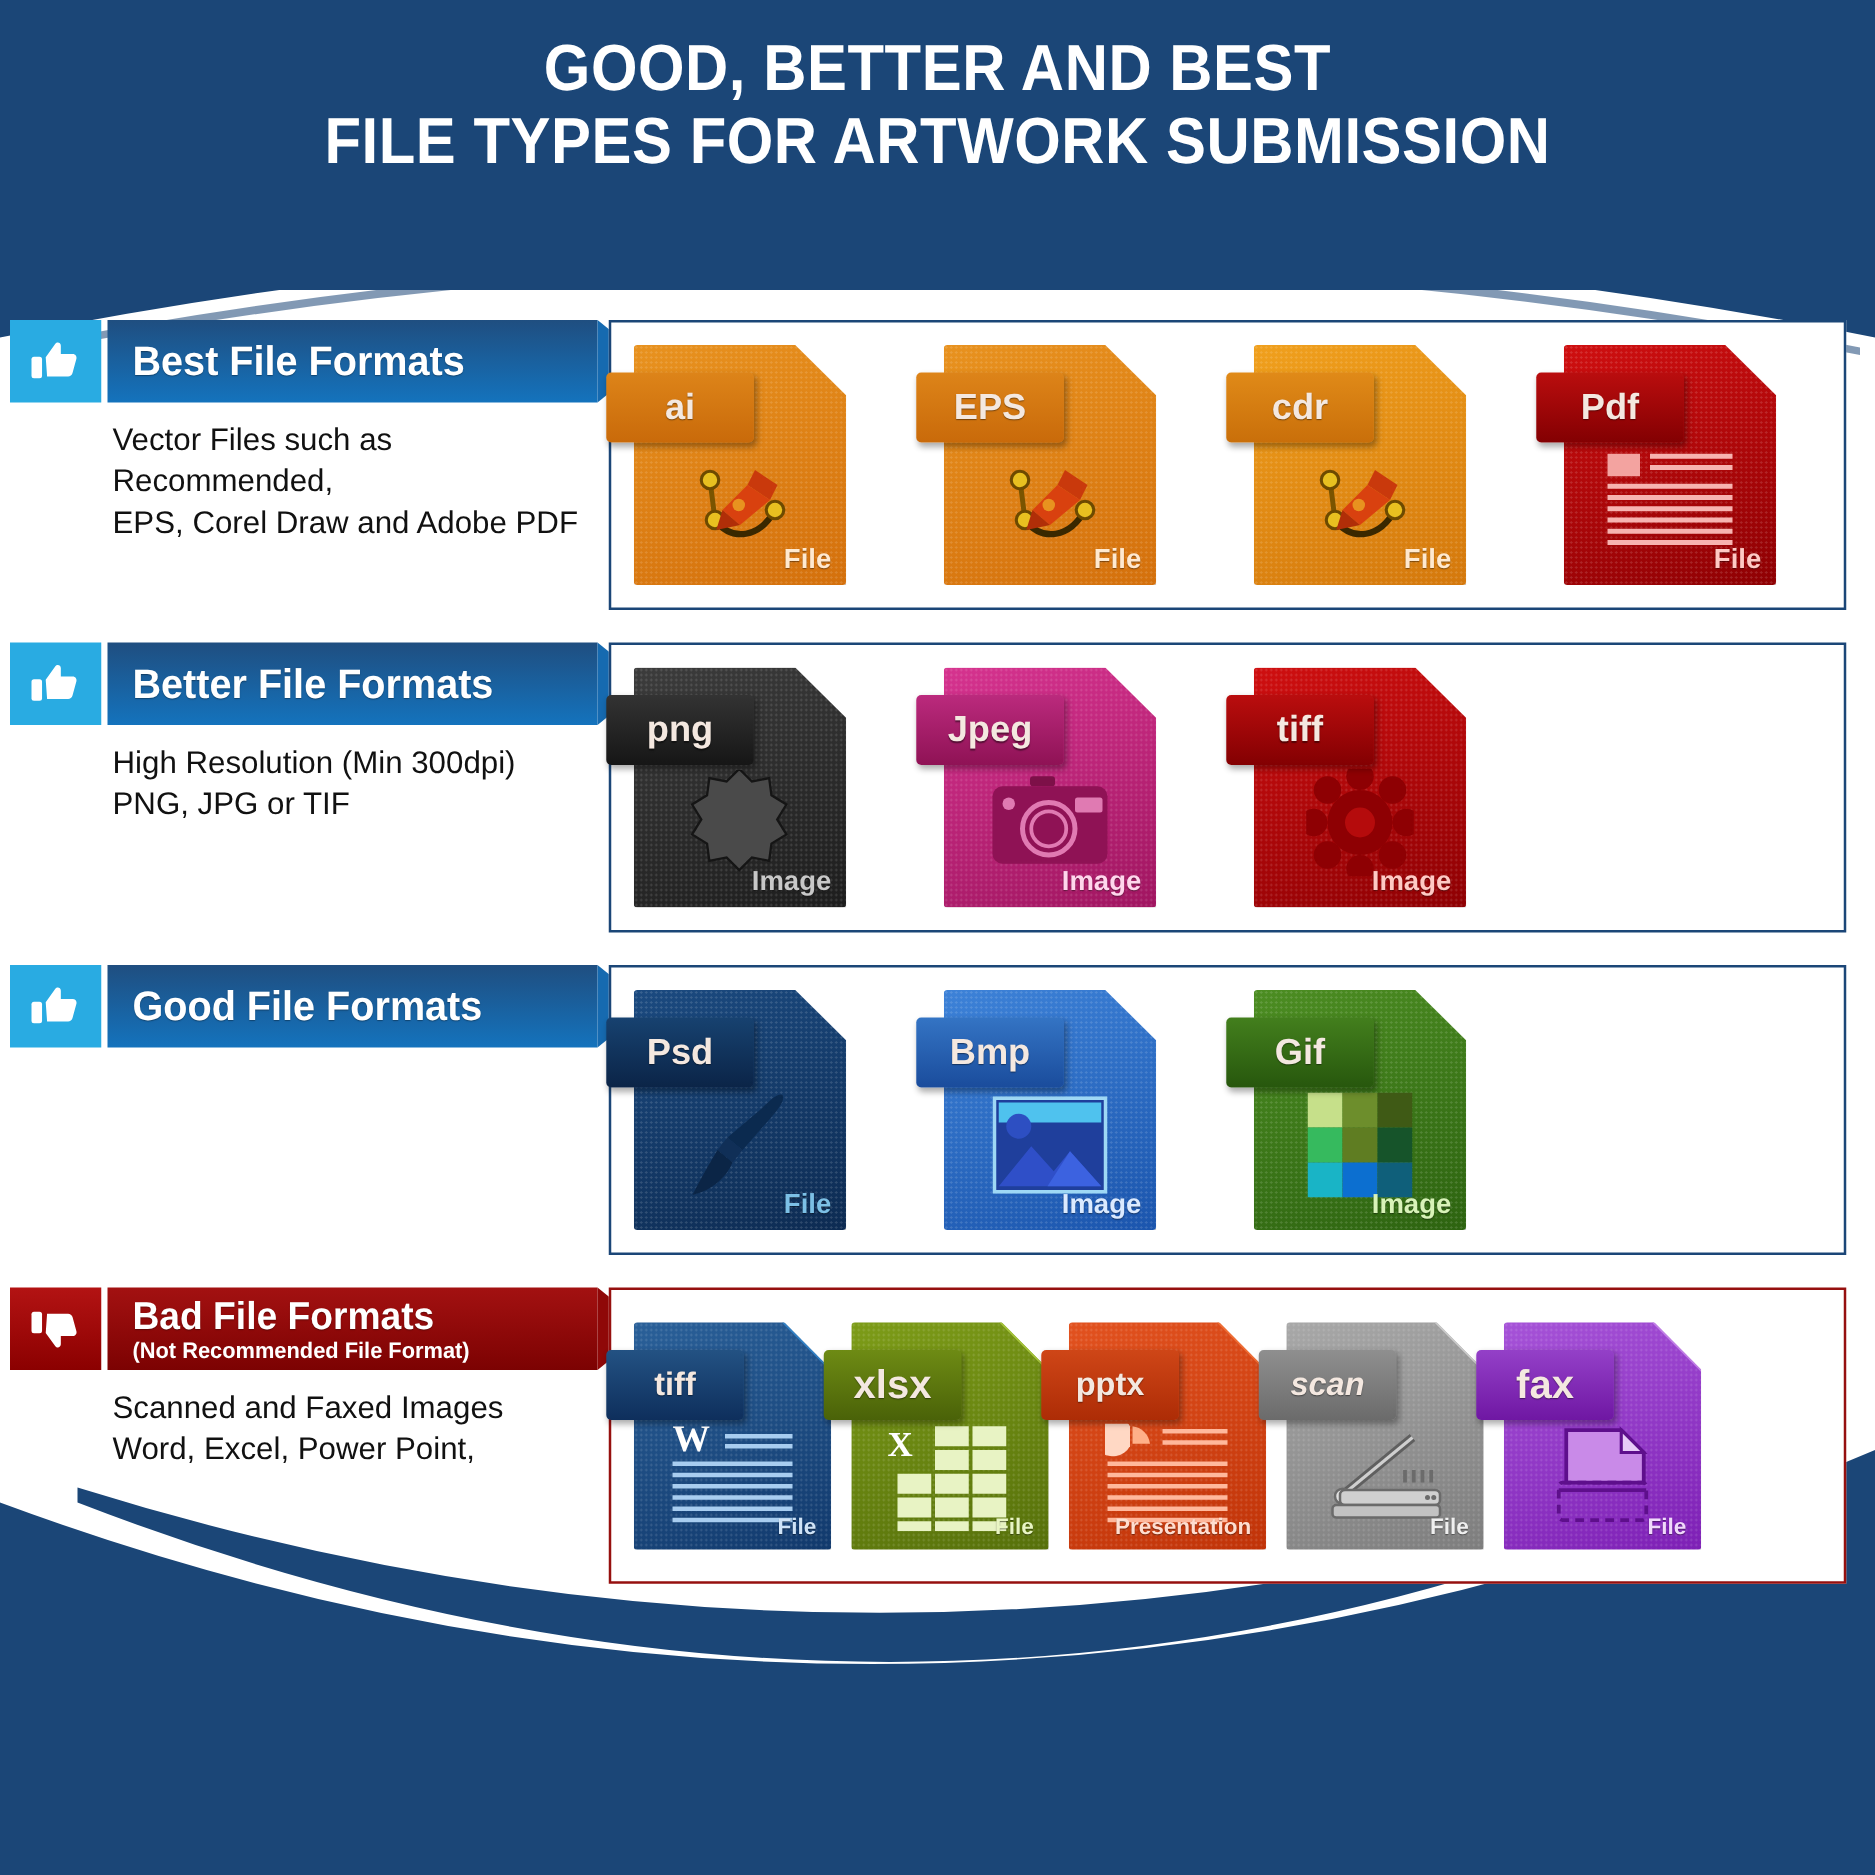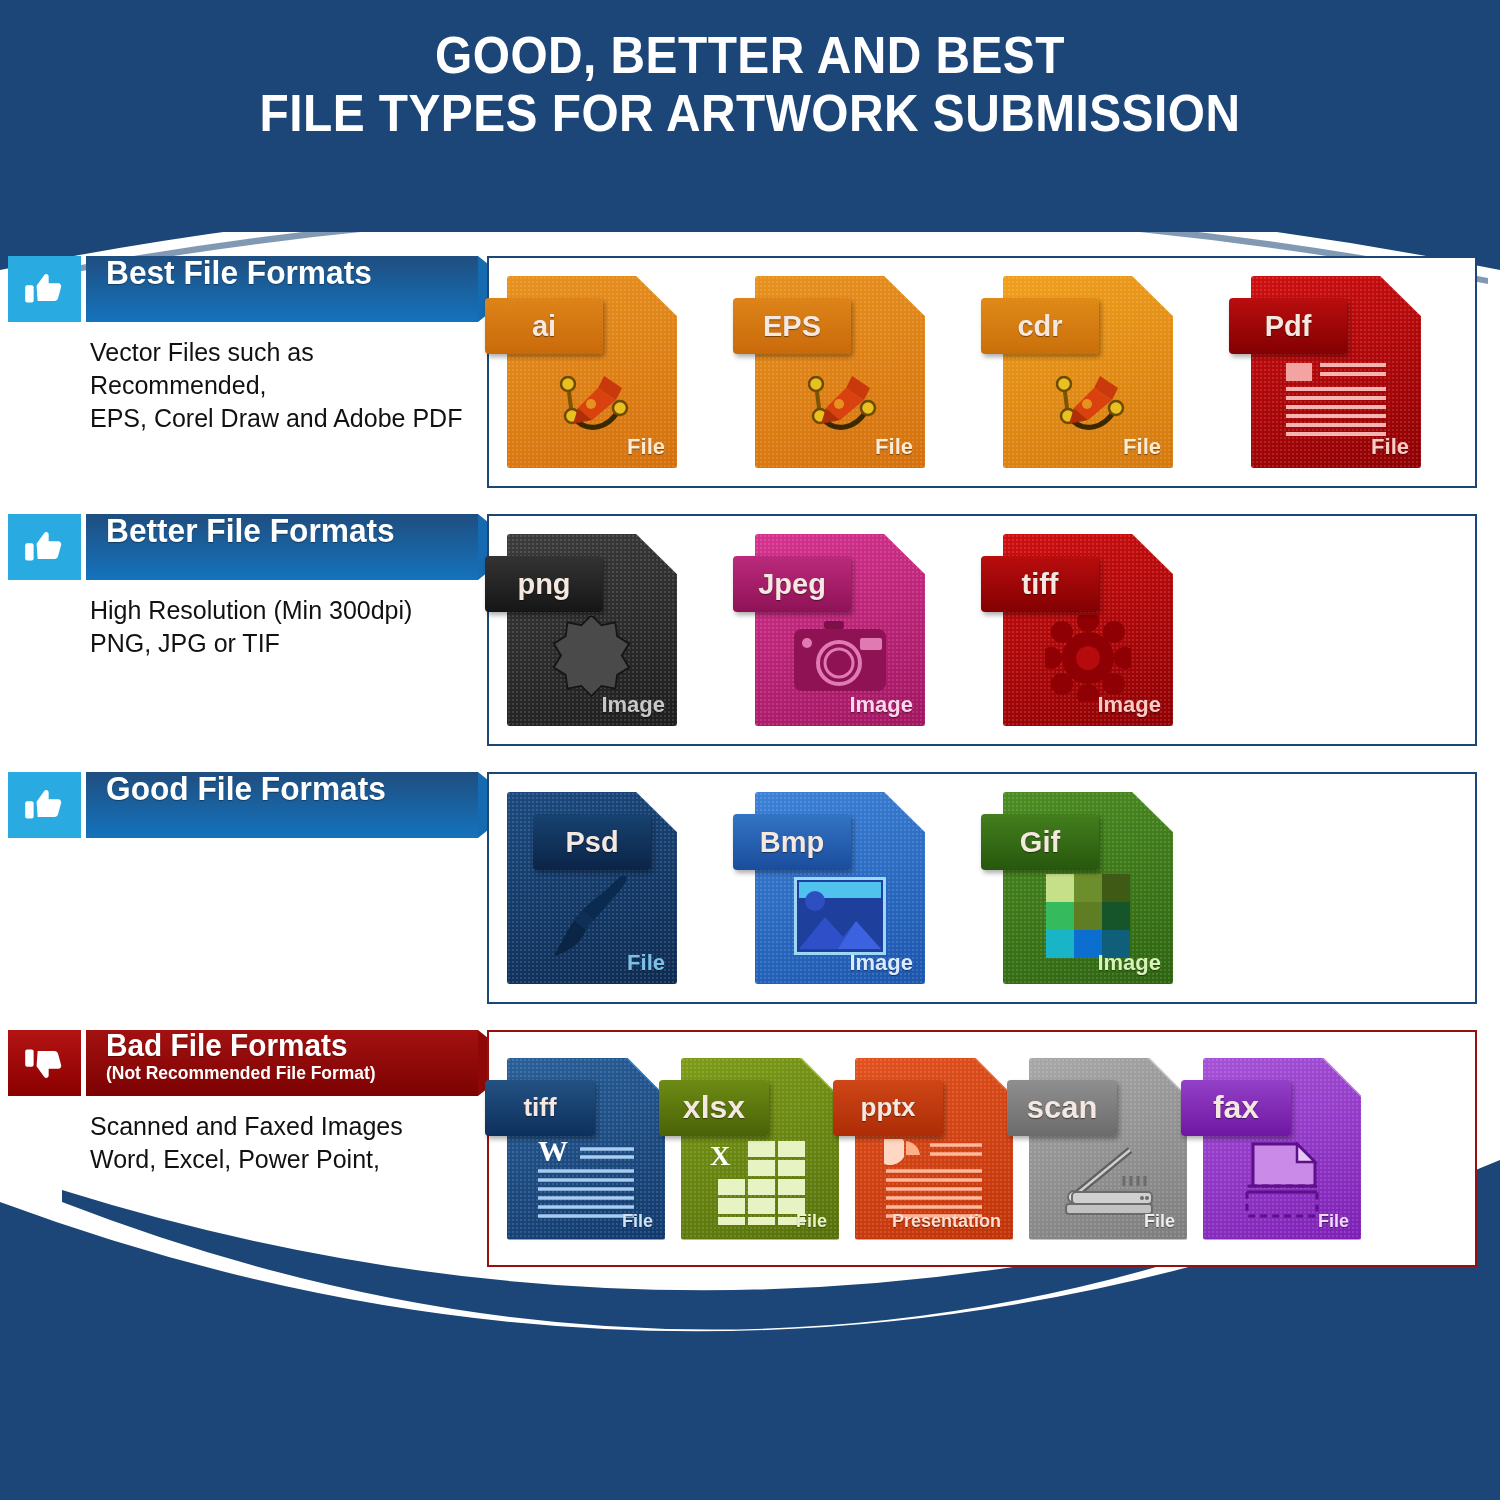--- a/index.html
+++ b/index.html
@@ -51,21 +51,21 @@
     background:#29abe2;
     display:flex;align-items:center;justify-content:center;
   }
   .thumb-box.bad{
     background:linear-gradient(180deg,#b31313 0%,#8b0000 100%);
   }
   .thumb-box svg{display:block;}
   .banner{
     position:relative;flex:1 1 auto;height:66px;margin-left:5px;
     background:linear-gradient(180deg,#1f4e80 0%,#1473bd 100%);
-    display:flex;flex-direction:column;justify-content:flex-start;
+    display:flex;flex-direction:column;justify-content:center;
     padding-left:20px;box-sizing:border-box;
     color:#ffffff;
   }
   .banner.bad{
     background:linear-gradient(180deg,#a31111 0%,#7c0202 100%);
   }
   .banner:after{
     content:"";position:absolute;right:-41px;top:0;
     width:0;height:0;
     border-top:33px solid transparent;
@@ -380,21 +380,21 @@
               <div class="fi-fold" style="background: linear-gradient(225deg, rgb(111, 164, 216) 0%, rgb(27, 74, 128) 100%); clip-path: polygon(0px 0px, 100% 100%, 100% 0px);"></div>
               <div class="fi-glyph">
                 <svg width="84" height="88" viewBox="0 0 84 88">
       <path d="M76 4 C78 8, 74 14, 66 23 L44 48 L32 38 L58 16 C67 7, 73 2, 76 4 Z" fill="#0b2a4f"></path>
       <path d="M44 48 L32 38 L24 48 L36 58 Z" fill="#102f57"></path>
       <path d="M36 58 L24 48 C18 58, 10 72, 4 84 C20 80, 31 70, 36 58 Z" fill="#0b2546"></path>
     </svg>
               </div>
               <div class="fi-kind" style="color: rgb(124, 192, 230);">File</div>
             </div>
-            <div class="fi-tag" style="background: linear-gradient(rgb(23, 66, 112) 0%, rgb(11, 36, 71) 100%); margin-left: 48px;">
+            <div class="fi-tag" style="background: linear-gradient(rgb(23, 66, 112) 0%, rgb(11, 36, 71) 100%);">
               <span class="fi-tag-text">Psd</span>
             </div>
           </div>
           <div class="fi" style="margin-right: 78px;">
             <div class="fi-page" style="background: linear-gradient(160deg, rgb(61, 130, 216) 0%, rgb(27, 85, 173) 100%); clip-path: polygon(0px 0px, 76% 0px, 100% 21%, 100% 100%, 0px 100%);">
               <div class="fi-fold" style="background: linear-gradient(225deg, rgb(143, 216, 245) 0%, rgb(61, 130, 216) 100%); clip-path: polygon(0px 0px, 100% 100%, 100% 0px);"></div>
               <div class="fi-glyph">
                 <svg width="92" height="78" viewBox="0 0 92 78">
       <rect x="1.5" y="1.5" width="89" height="75" fill="#1f3f9c" stroke="#9ed8f5" stroke-width="3"></rect>
       <rect x="5" y="5" width="82" height="16" fill="#4fc2ee"></rect>
@@ -550,21 +550,21 @@
       <circle cx="16" cy="55" r="6" fill="#e0e0e0" stroke="#6b6b6b" stroke-width="2"></circle>
       <rect x="14" y="50" width="80" height="12" rx="4" fill="#d0d0d0" stroke="#6b6b6b" stroke-width="2"></rect>
       <rect x="8" y="62" width="86" height="10" rx="3" fill="#c2c2c2" stroke="#6b6b6b" stroke-width="2"></rect>
       <circle cx="84" cy="56" r="2" fill="#6b6b6b"></circle>
                   <circle cx="89" cy="56" r="2" fill="#6b6b6b"></circle>
     </svg>
               </div>
               <div class="fi-kind" style="color: rgb(239, 239, 239); font-size: 18px;">File</div>
             </div>
             <div class="fi-tag" style="background: linear-gradient(rgb(143, 143, 143) 0%, rgb(107, 107, 107) 100%); min-width: 110px;">
-              <span class="fi-tag-text" style="font-size: 31px;">scan</span>
+              <span class="fi-tag-text" style="font-size: 26px; font-style: italic;">scan</span>
             </div>
           </div>
           <div class="fi" style="margin-right: 16px;">
             <div class="fi-page" style="background: linear-gradient(160deg, rgb(166, 83, 216) 0%, rgb(125, 31, 181) 100%); clip-path: polygon(0px 0px, 76% 0px, 100% 21%, 100% 100%, 0px 100%); width: 158px; height: 182px;">
               <div class="fi-fold" style="background: linear-gradient(225deg, rgb(217, 166, 242) 0%, rgb(166, 83, 216) 100%); clip-path: polygon(0px 0px, 100% 100%, 100% 0px);"></div>
               <div class="fi-glyph">
                 <svg width="86" height="84" viewBox="0 0 86 84">
       <path d="M14 4 L58 4 L76 22 L76 46 L14 46 Z" fill="#c98ae8" stroke="#5e0f8c" stroke-width="3"></path>
       <path d="M58 4 L58 22 L76 22 Z" fill="#e7cbf7" stroke="#5e0f8c" stroke-width="2.5"></path>
       <rect x="8" y="46" width="70" height="30" rx="3" fill="none" stroke="#5e0f8c" stroke-width="3" stroke-dasharray="7 5"></rect>

